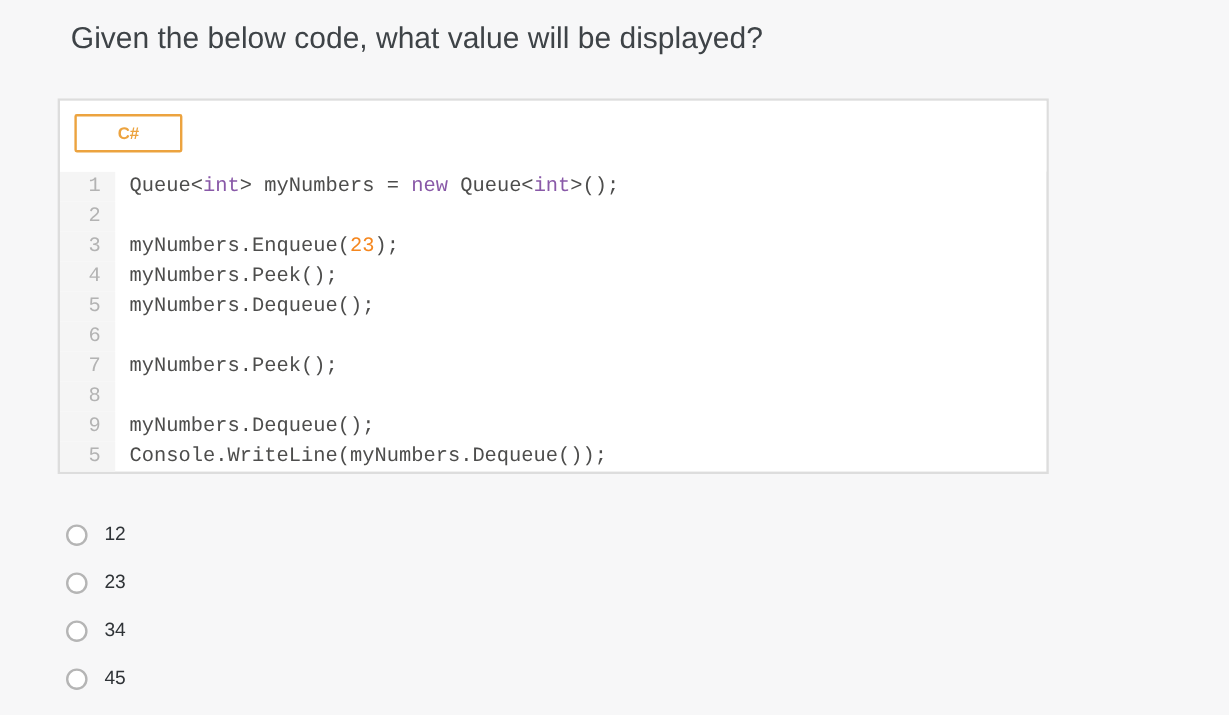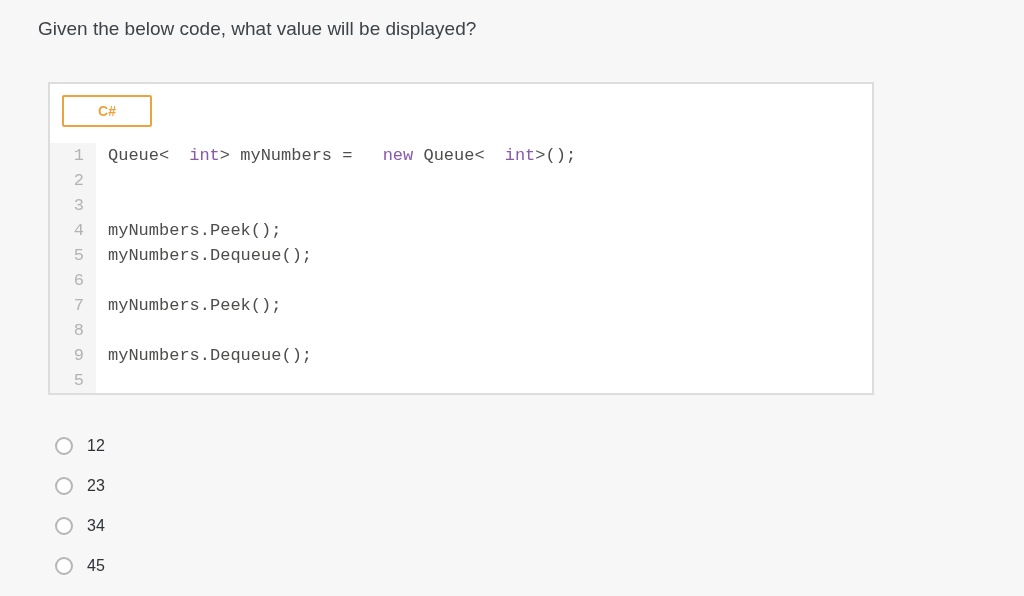--- a/index.html
+++ b/index.html
@@ -6,23 +6,23 @@
   html, body { margin: 0; padding: 0; }
   body {
     width: 1024px; height: 596px;
     background: #f7f7f8;
     font-family: "Liberation Sans", sans-serif;
     position: relative;
     overflow: hidden;
   }
   .question {
     position: absolute;
-    left: 38px; top: 18px;
+    left: 59px; top: 18px;
     margin: 0;
-    font-size: 19px;
+    font-size: 25px;
     font-weight: 400;
     color: #3e4347;
   }
   .code-panel {
     position: absolute;
     left: 48px; top: 82px;
     width: 826px;
     background: #ffffff;
     border: 2px solid #dddddd;
   }
@@ -57,21 +57,21 @@
     color: #b3b3b3;
     text-align: right;
     padding-right: 12px;
     user-select: none;
   }
   .code-text {
     padding-left: 12px;
     color: #4d4d4c;
     white-space: pre;
   }
-  .tok-keyword { color: #8959a8; margin-left: 20px; }
+  .tok-keyword { color: #8959a8; }
   .tok-number { color: #f5871f; }
   .options {
     position: absolute;
     left: 55px; top: 426px;
   }
   .option-row {
     display: flex;
     align-items: center;
     height: 40px;
     cursor: pointer;
@@ -102,20 +102,21 @@
     <div class="code-area" id="code-area">
         <div class="code-line">
           <div class="line-number">1</div>
           <div class="code-text"><span>Queue&lt;</span><span class="tok-keyword">int</span><span>&gt; myNumbers = </span><span class="tok-keyword">new</span><span> Queue&lt;</span><span class="tok-keyword">int</span><span>&gt;();</span></div>
         </div>
         <div class="code-line">
           <div class="line-number">2</div>
         </div>
         <div class="code-line">
           <div class="line-number">3</div>
+          <div class="code-text"><span>myNumbers.Enqueue(</span><span class="tok-number">23</span><span>);</span></div>
         </div>
         <div class="code-line">
           <div class="line-number">4</div>
           <div class="code-text"><span>myNumbers.Peek();</span></div>
         </div>
         <div class="code-line">
           <div class="line-number">5</div>
           <div class="code-text"><span>myNumbers.Dequeue();</span></div>
         </div>
         <div class="code-line">
@@ -127,20 +128,21 @@
         </div>
         <div class="code-line">
           <div class="line-number">8</div>
         </div>
         <div class="code-line">
           <div class="line-number">9</div>
           <div class="code-text"><span>myNumbers.Dequeue();</span></div>
         </div>
         <div class="code-line">
           <div class="line-number">5</div>
+          <div class="code-text"><span>Console.WriteLine(myNumbers.Dequeue());</span></div>
         </div>
       </div>
   </section>
 
   <div class="options" id="options">
       <div class="option-row">
         <span class="radio"></span>
         <span class="option-label">12</span>
       </div>
       <div class="option-row">

